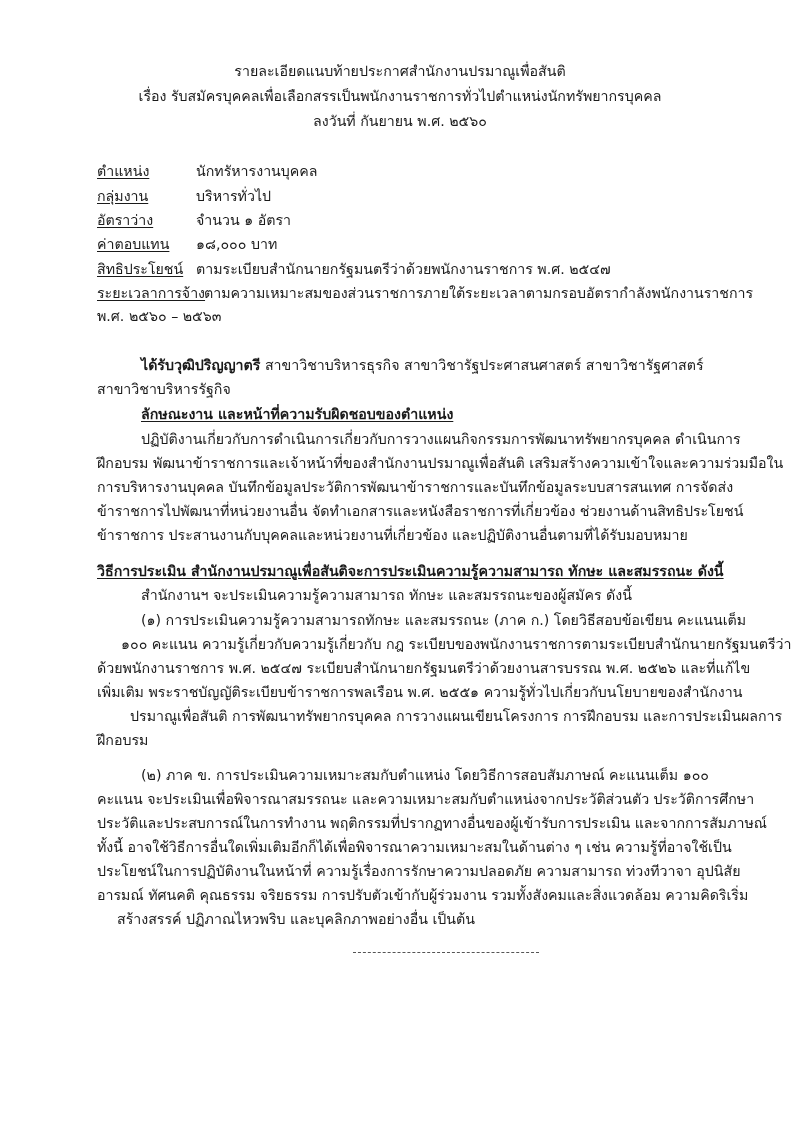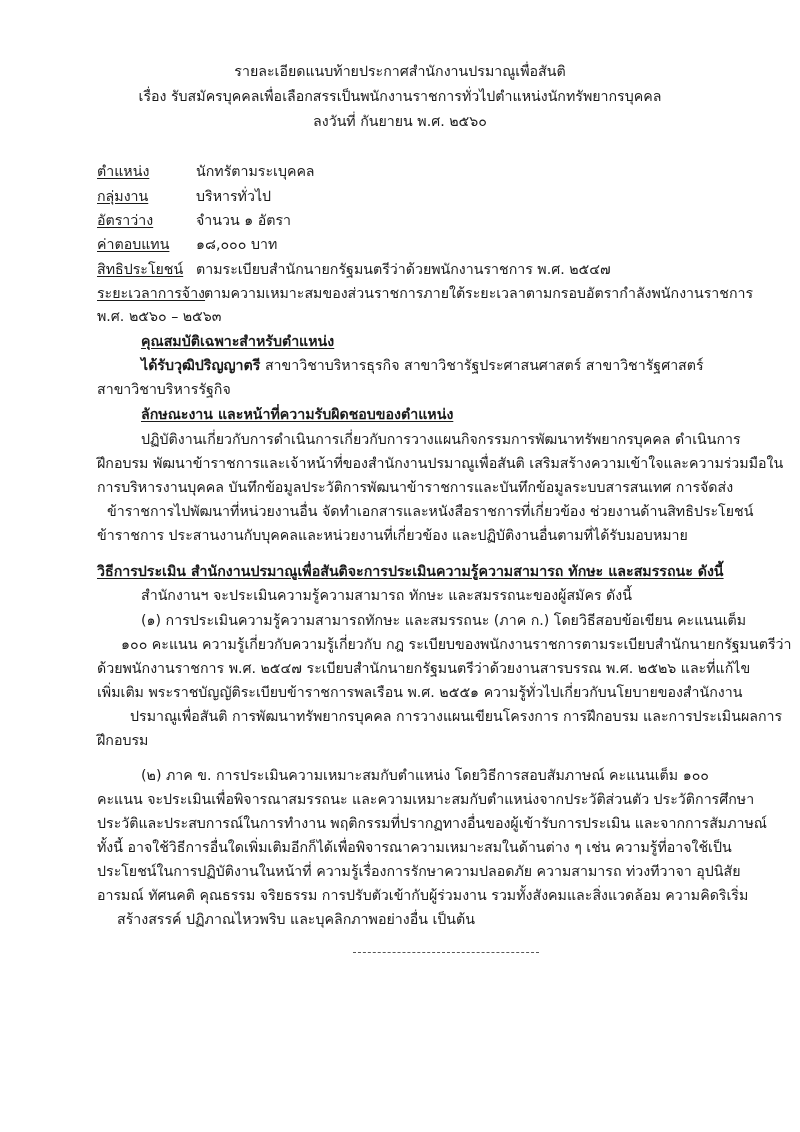--- a/index.html
+++ b/index.html
@@ -17,49 +17,48 @@
 </head>
 <body>
 
 <div class="page">
 
   <div class="t c" style="top:60px;">รายละเอียดแนบท้ายประกาศสำนักงานปรมาณูเพื่อสันติ</div>
   <div class="t c" style="top:85px;">เรื่อง  รับสมัครบุคคลเพื่อเลือกสรรเป็นพนักงานราชการทั่วไปตำแหน่งนักทรัพยากรบุคคล</div>
   <div class="t c" style="top:110px;">ลงวันที่          กันยายน พ.ศ. ๒๕๖๐</div>
 
   <div class="t lbl u" style="top:160px;">ตำแหน่ง</div>
-  <div class="t val" style="top:160px;">นักทรัตามระเบุคคล</div>
+  <div class="t val" style="top:160px;">นักทรัหารงานบุคคล</div>
 
   <div class="t lbl u" style="top:185px;">กลุ่มงาน</div>
   <div class="t val" style="top:185px;">บริหารทั่วไป</div>
 
   <div class="t lbl u" style="top:209px;">อัตราว่าง</div>
   <div class="t val" style="top:209px;">จำนวน ๑ อัตรา</div>
 
   <div class="t lbl u" style="top:233px;">ค่าตอบแทน</div>
   <div class="t val" style="top:233px;">๑๘,๐๐๐  บาท</div>
 
   <div class="t lbl u" style="top:258px;">สิทธิประโยชน์</div>
   <div class="t val" style="top:258px;">ตามระเบียบสำนักนายกรัฐมนตรีว่าด้วยพนักงานราชการ  พ.ศ. ๒๕๔๗</div>
 
   <div class="t lbl u" style="top:282px;">ระยะเวลาการจ้าง</div>
   <div class="t" style="top:282px; left:204px;">ตามความเหมาะสมของส่วนราชการภายใต้ระยะเวลาตามกรอบอัตรากำลังพนักงานราชการ</div>
   <div class="t" style="top:305px; left:97px;">พ.ศ. ๒๕๖๐ – ๒๕๖๓</div>
 
-  <div class="t u b" style="top:330px; left:141px;">คุณสมบัติเฉพาะสำหรับตำแหน่ง</div>
   <div class="t" style="top:354px; left:141px;">
     <span class="b">ได้รับวุฒิปริญญาตรี</span><span> สาขาวิชาบริหารธุรกิจ  สาขาวิชารัฐประศาสนศาสตร์     สาขาวิชารัฐศาสตร์</span>
   </div>
   <div class="t" style="top:378px; left:97px;">สาขาวิชาบริหารรัฐกิจ</div>
 
   <div class="t u b" style="top:403px; left:141px;">ลักษณะงาน และหน้าที่ความรับผิดชอบของตำแหน่ง</div>
   <div class="t" style="top:428px; left:141px;">ปฏิบัติงานเกี่ยวกับการดำเนินการเกี่ยวกับการวางแผนกิจกรรมการพัฒนาทรัพยากรบุคคล ดำเนินการ</div>
   <div class="t" style="top:452px; left:97px;">ฝึกอบรม พัฒนาข้าราชการและเจ้าหน้าที่ของสำนักงานปรมาณูเพื่อสันติ เสริมสร้างความเข้าใจและความร่วมมือใน</div>
   <div class="t" style="top:476px; left:97px;">การบริหารงานบุคคล บันทึกข้อมูลประวัติการพัฒนาข้าราชการและบันทึกข้อมูลระบบสารสนเทศ การจัดส่ง</div>
-  <div class="t" style="top:500px; left:107px;">ข้าราชการไปพัฒนาที่หน่วยงานอื่น จัดทำเอกสารและหนังสือราชการที่เกี่ยวข้อง ช่วยงานด้านสิทธิประโยชน์</div>
+  <div class="t" style="top:500px; left:97px;">ข้าราชการไปพัฒนาที่หน่วยงานอื่น จัดทำเอกสารและหนังสือราชการที่เกี่ยวข้อง ช่วยงานด้านสิทธิประโยชน์</div>
   <div class="t" style="top:524px; left:97px;">ข้าราชการ ประสานงานกับบุคคลและหน่วยงานที่เกี่ยวข้อง และปฏิบัติงานอื่นตามที่ได้รับมอบหมาย</div>
 
   <div class="t u b" style="top:560px; left:97px;">วิธีการประเมิน สำนักงานปรมาณูเพื่อสันติจะการประเมินความรู้ความสามารถ ทักษะ และสมรรถนะ ดังนี้</div>
   <div class="t" style="top:584px; left:141px;">สำนักงานฯ   จะประเมินความรู้ความสามารถ ทักษะ และสมรรถนะของผู้สมัคร  ดังนี้</div>
 
   <div class="t" style="top:609px; left:141px;">(๑) การประเมินความรู้ความสามารถทักษะ และสมรรถนะ (ภาค ก.) โดยวิธีสอบข้อเขียน คะแนนเต็ม</div>
   <div class="t" style="top:633px; left:100px;margin-left:21px;">๑๐๐ คะแนน ความรู้เกี่ยวกับความรู้เกี่ยวกับ กฎ ระเบียบของพนักงานราชการตามระเบียบสำนักนายกรัฐมนตรีว่า</div>
   <div class="t" style="top:657px; left:97px;">ด้วยพนักงานราชการ พ.ศ. ๒๕๔๗ ระเบียบสำนักนายกรัฐมนตรีว่าด้วยงานสารบรรณ พ.ศ. ๒๕๒๖ และที่แก้ไข</div>
   <div class="t" style="top:681px; left:97px;">เพิ่มเติม  พระราชบัญญัติระเบียบข้าราชการพลเรือน พ.ศ. ๒๕๕๑ ความรู้ทั่วไปเกี่ยวกับนโยบายของสำนักงาน</div>
   <div class="t" style="top:705px; left:97px;margin-left:33px;">ปรมาณูเพื่อสันติ   การพัฒนาทรัพยากรบุคคล การวางแผนเขียนโครงการ การฝึกอบรม และการประเมินผลการ</div>

